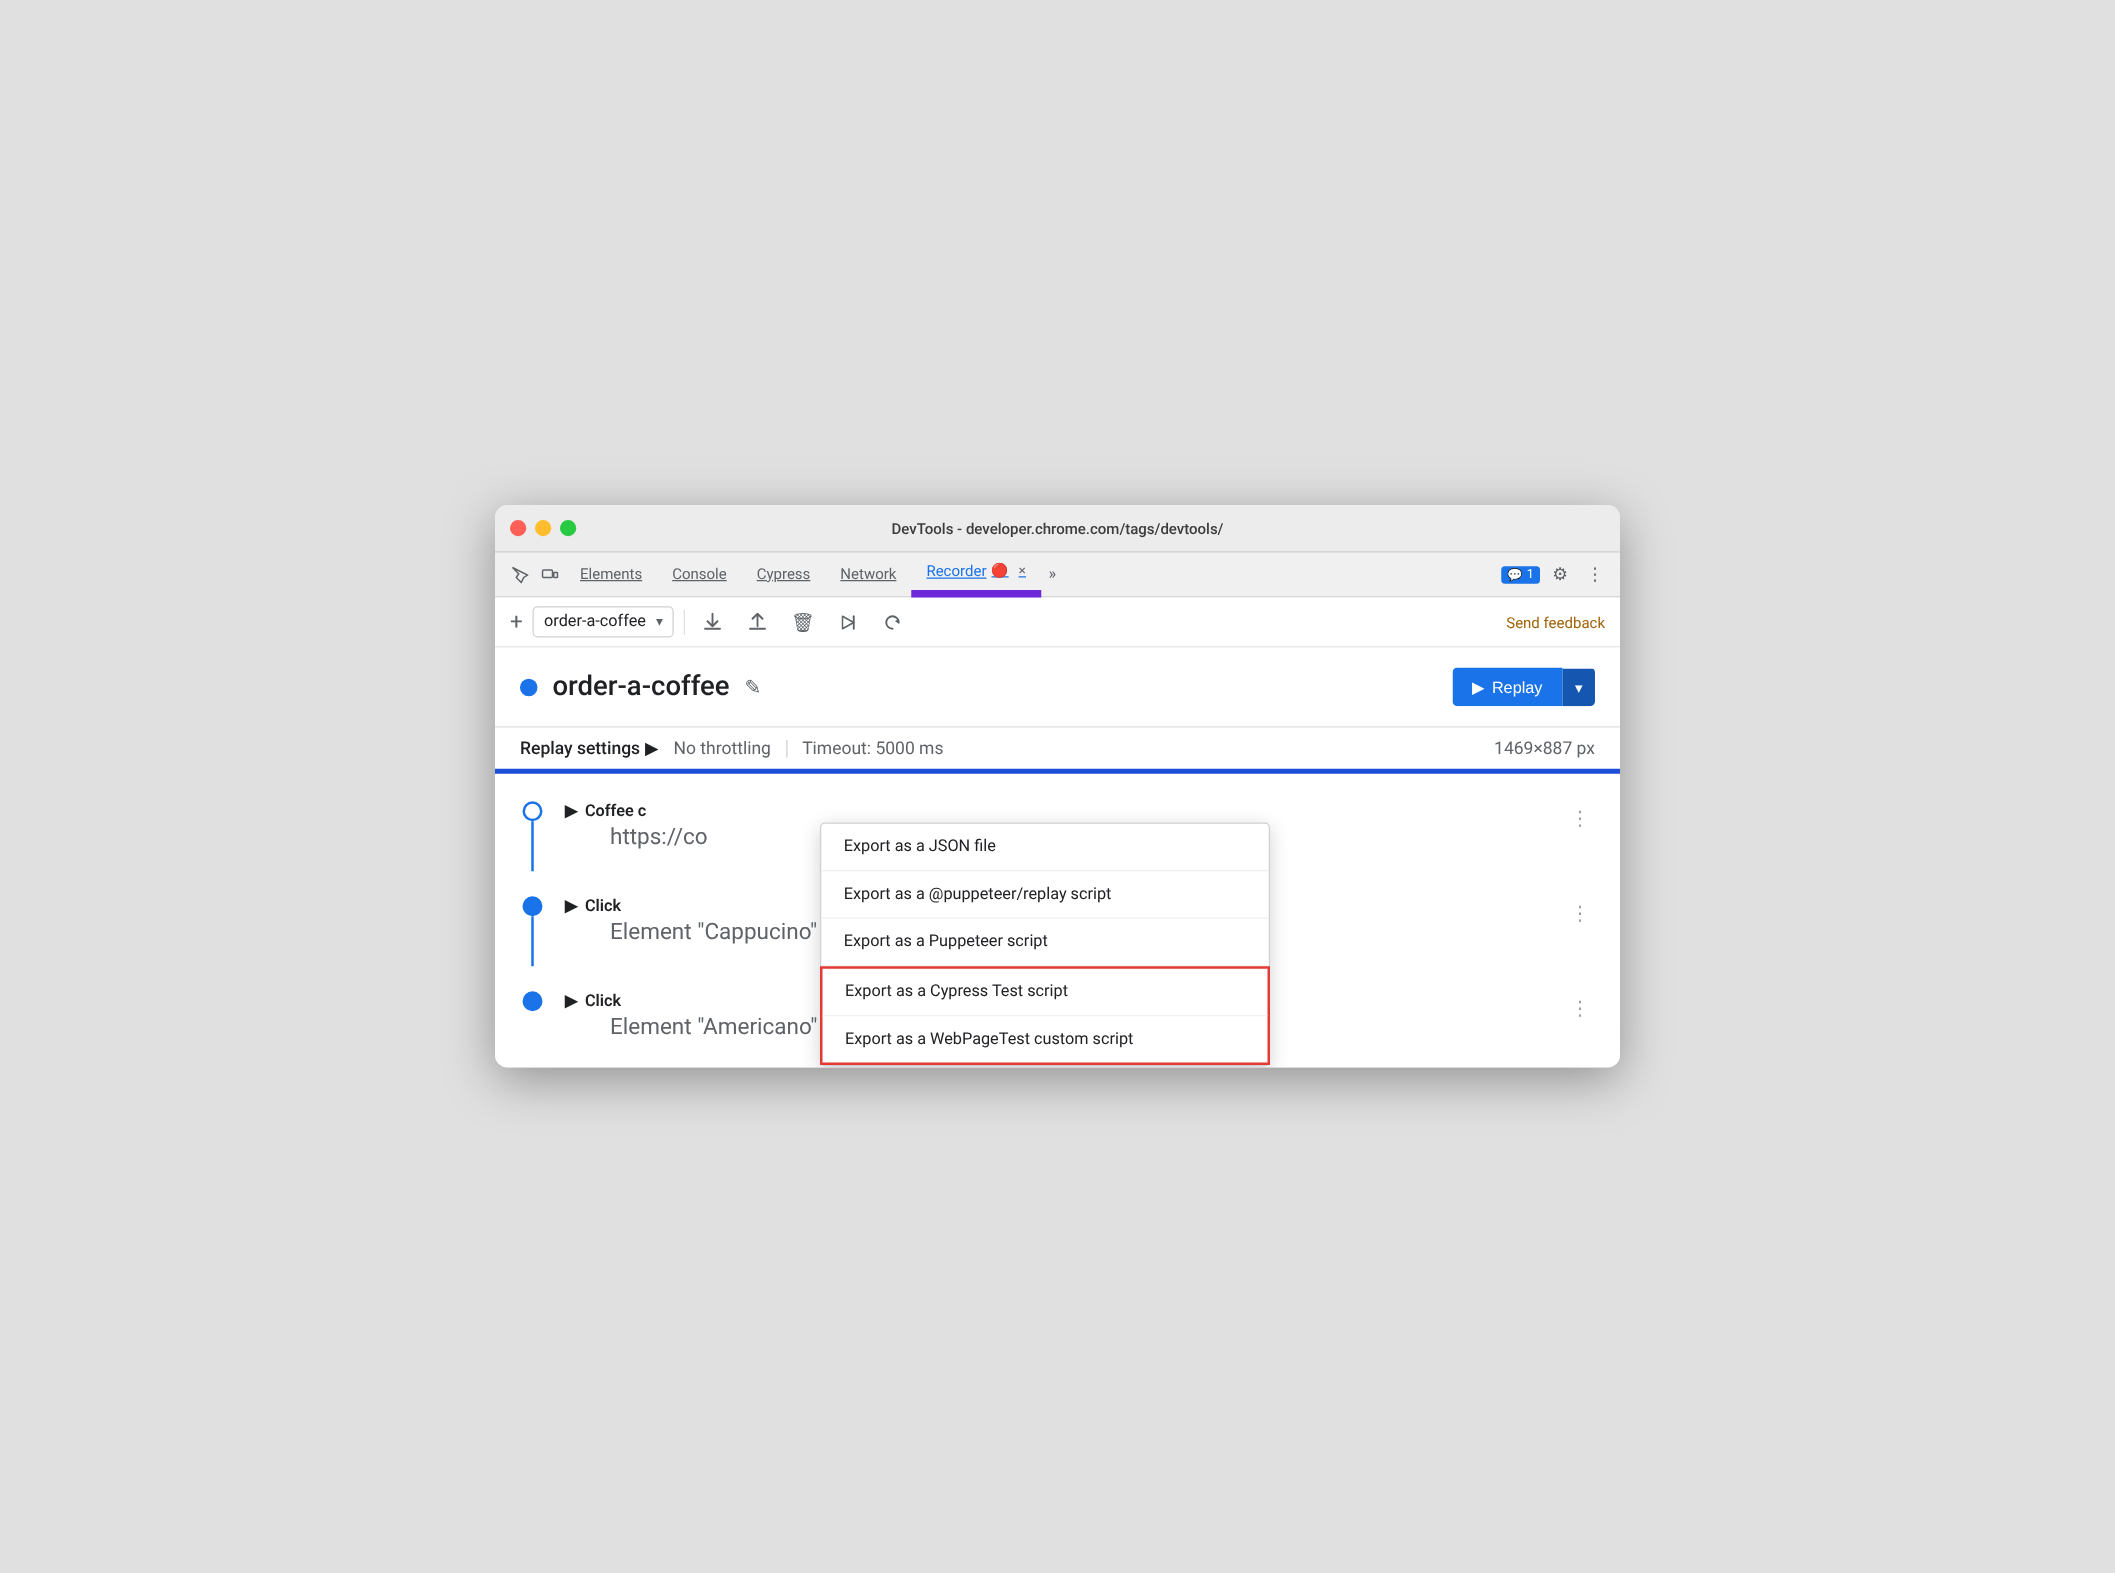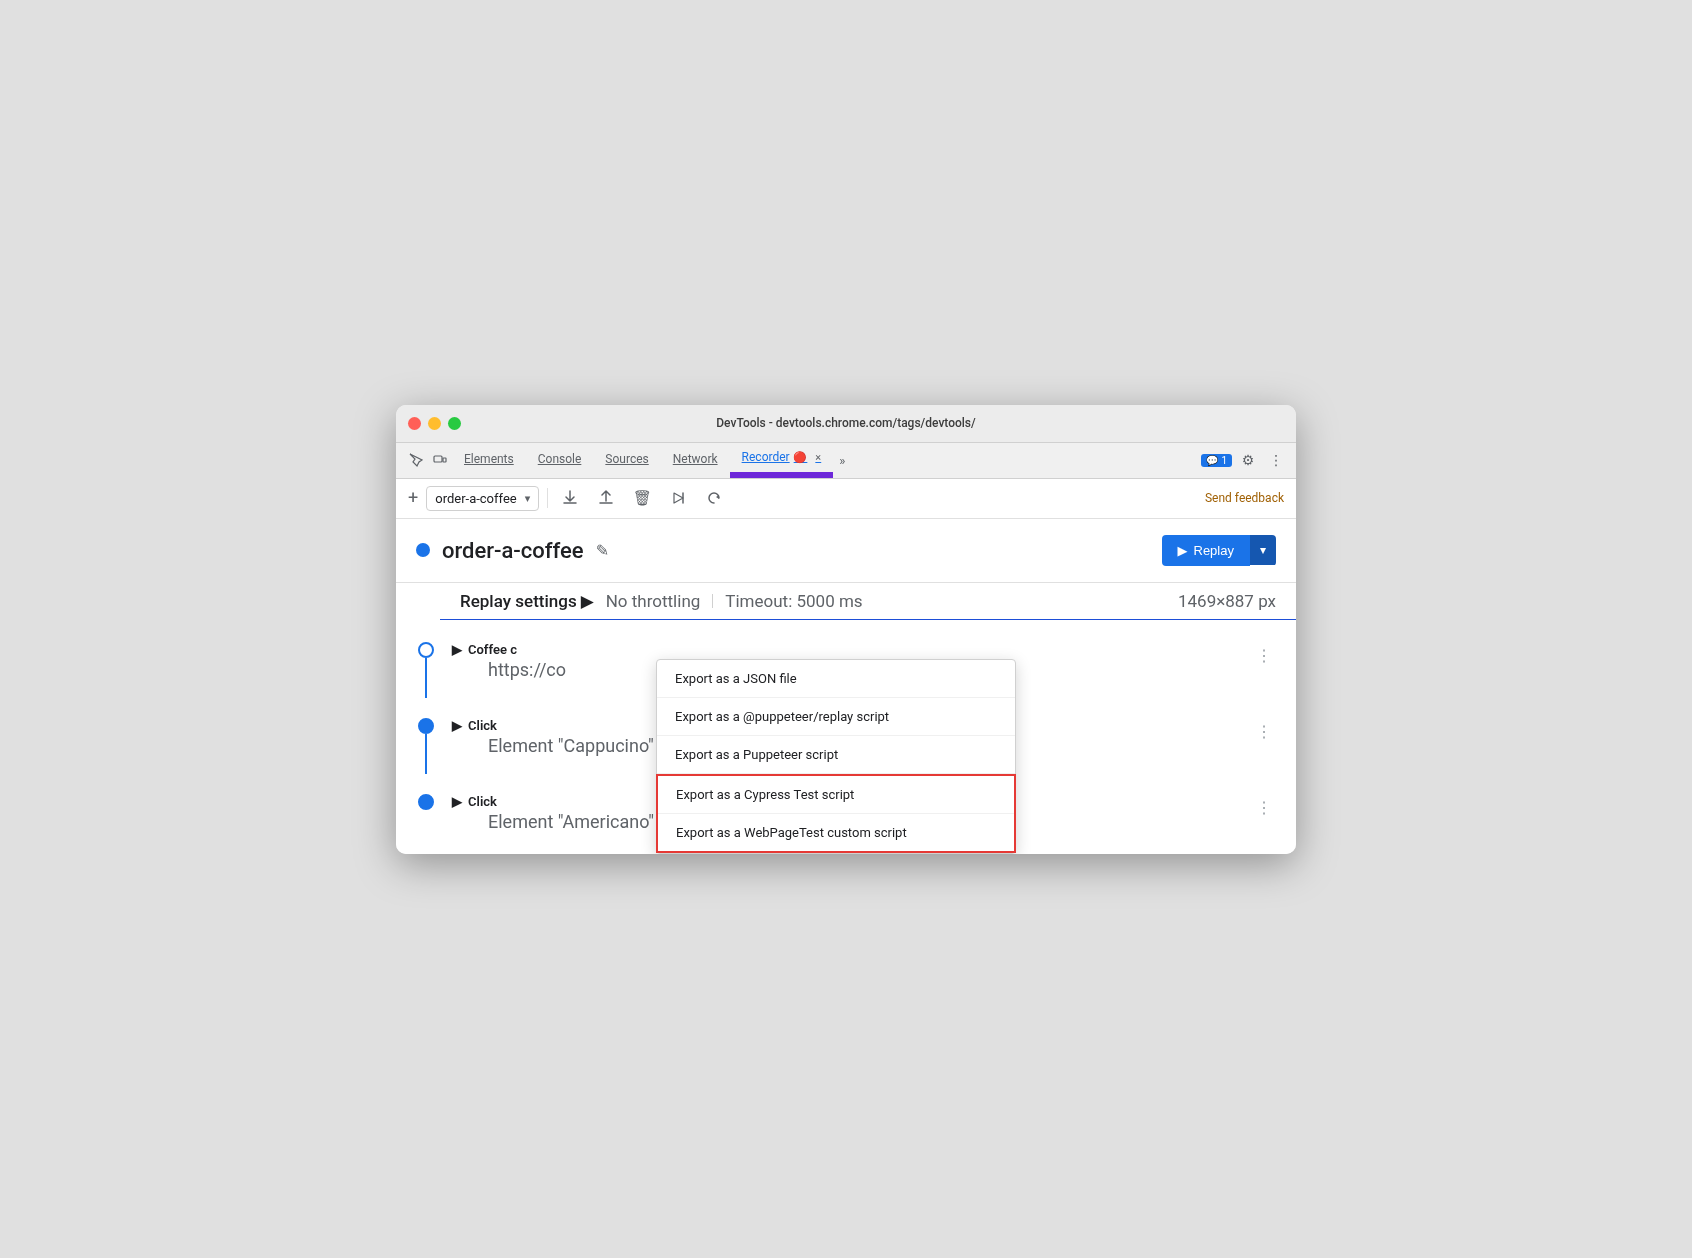--- a/index.html
+++ b/index.html
@@ -231,25 +231,24 @@
       border: none;
       padding: 8px 10px;
       cursor: pointer;
       font-size: 12px;
     }
     
     .replay-settings-row {
       display: flex;
       align-items: center;
       padding: 8px 20px;
-      border-bottom: 1px solid #1d4ed8;
-      font-size: 17px;
+      border-bottom: 4px solid #1d4ed8;
+      font-size: 14px;
       color: #5f6368;
       gap: 12px;
-      margin-left: 44px;
     }
     .replay-settings-label {
       font-weight: 500;
       color: #202124;
       display: flex;
       align-items: center;
       gap: 4px;
     }
     .settings-sep {
       width: 1px;
@@ -358,21 +357,21 @@
 <body>
 
 <div class="window">
 
   <div class="title-bar">
     <div class="traffic-lights">
       <div class="traffic-light tl-red"></div>
       <div class="traffic-light tl-yellow"></div>
       <div class="traffic-light tl-green"></div>
     </div>
-    <span class="title-text">DevTools - devtools.chrome.com/tags/devtools/</span>
+    <span class="title-text">DevTools - developer.chrome.com/tags/devtools/</span>
   </div>
 
   <div class="devtools-tabs">
     <div class="dt-icon-btn">
       <svg width="14" height="14" viewBox="0 0 14 14" fill="none">
         <path d="M1 1 L6 6 L4 9 L8 13 L10 9 L13 7 L1 1Z" stroke="#5f6368" stroke-width="1.2" fill="none"></path>
       </svg>
     </div>
     <div class="dt-icon-btn">
       <svg width="14" height="14" viewBox="0 0 14 14" fill="none">
@@ -380,21 +379,21 @@
         <rect x="10" y="5" width="3" height="4" rx="0.5" stroke="#5f6368" stroke-width="1.2" fill="none"></rect>
       </svg>
     </div>
     <div class="dt-tab">
       <span>Elements</span>
     </div>
     <div class="dt-tab">
       <span>Console</span>
     </div>
     <div class="dt-tab">
-      <span>Sources</span>
+      <span>Cypress</span>
     </div>
     <div class="dt-tab">
       <span>Network</span>
     </div>
     <div class="dt-tab active dt-tab-recorder">
       <span>Recorder</span>
       <span class="recorder-icon">🔴</span>
       <span class="close-tab">×</span>
     </div>
     <span class="dt-chevron">»</span>

